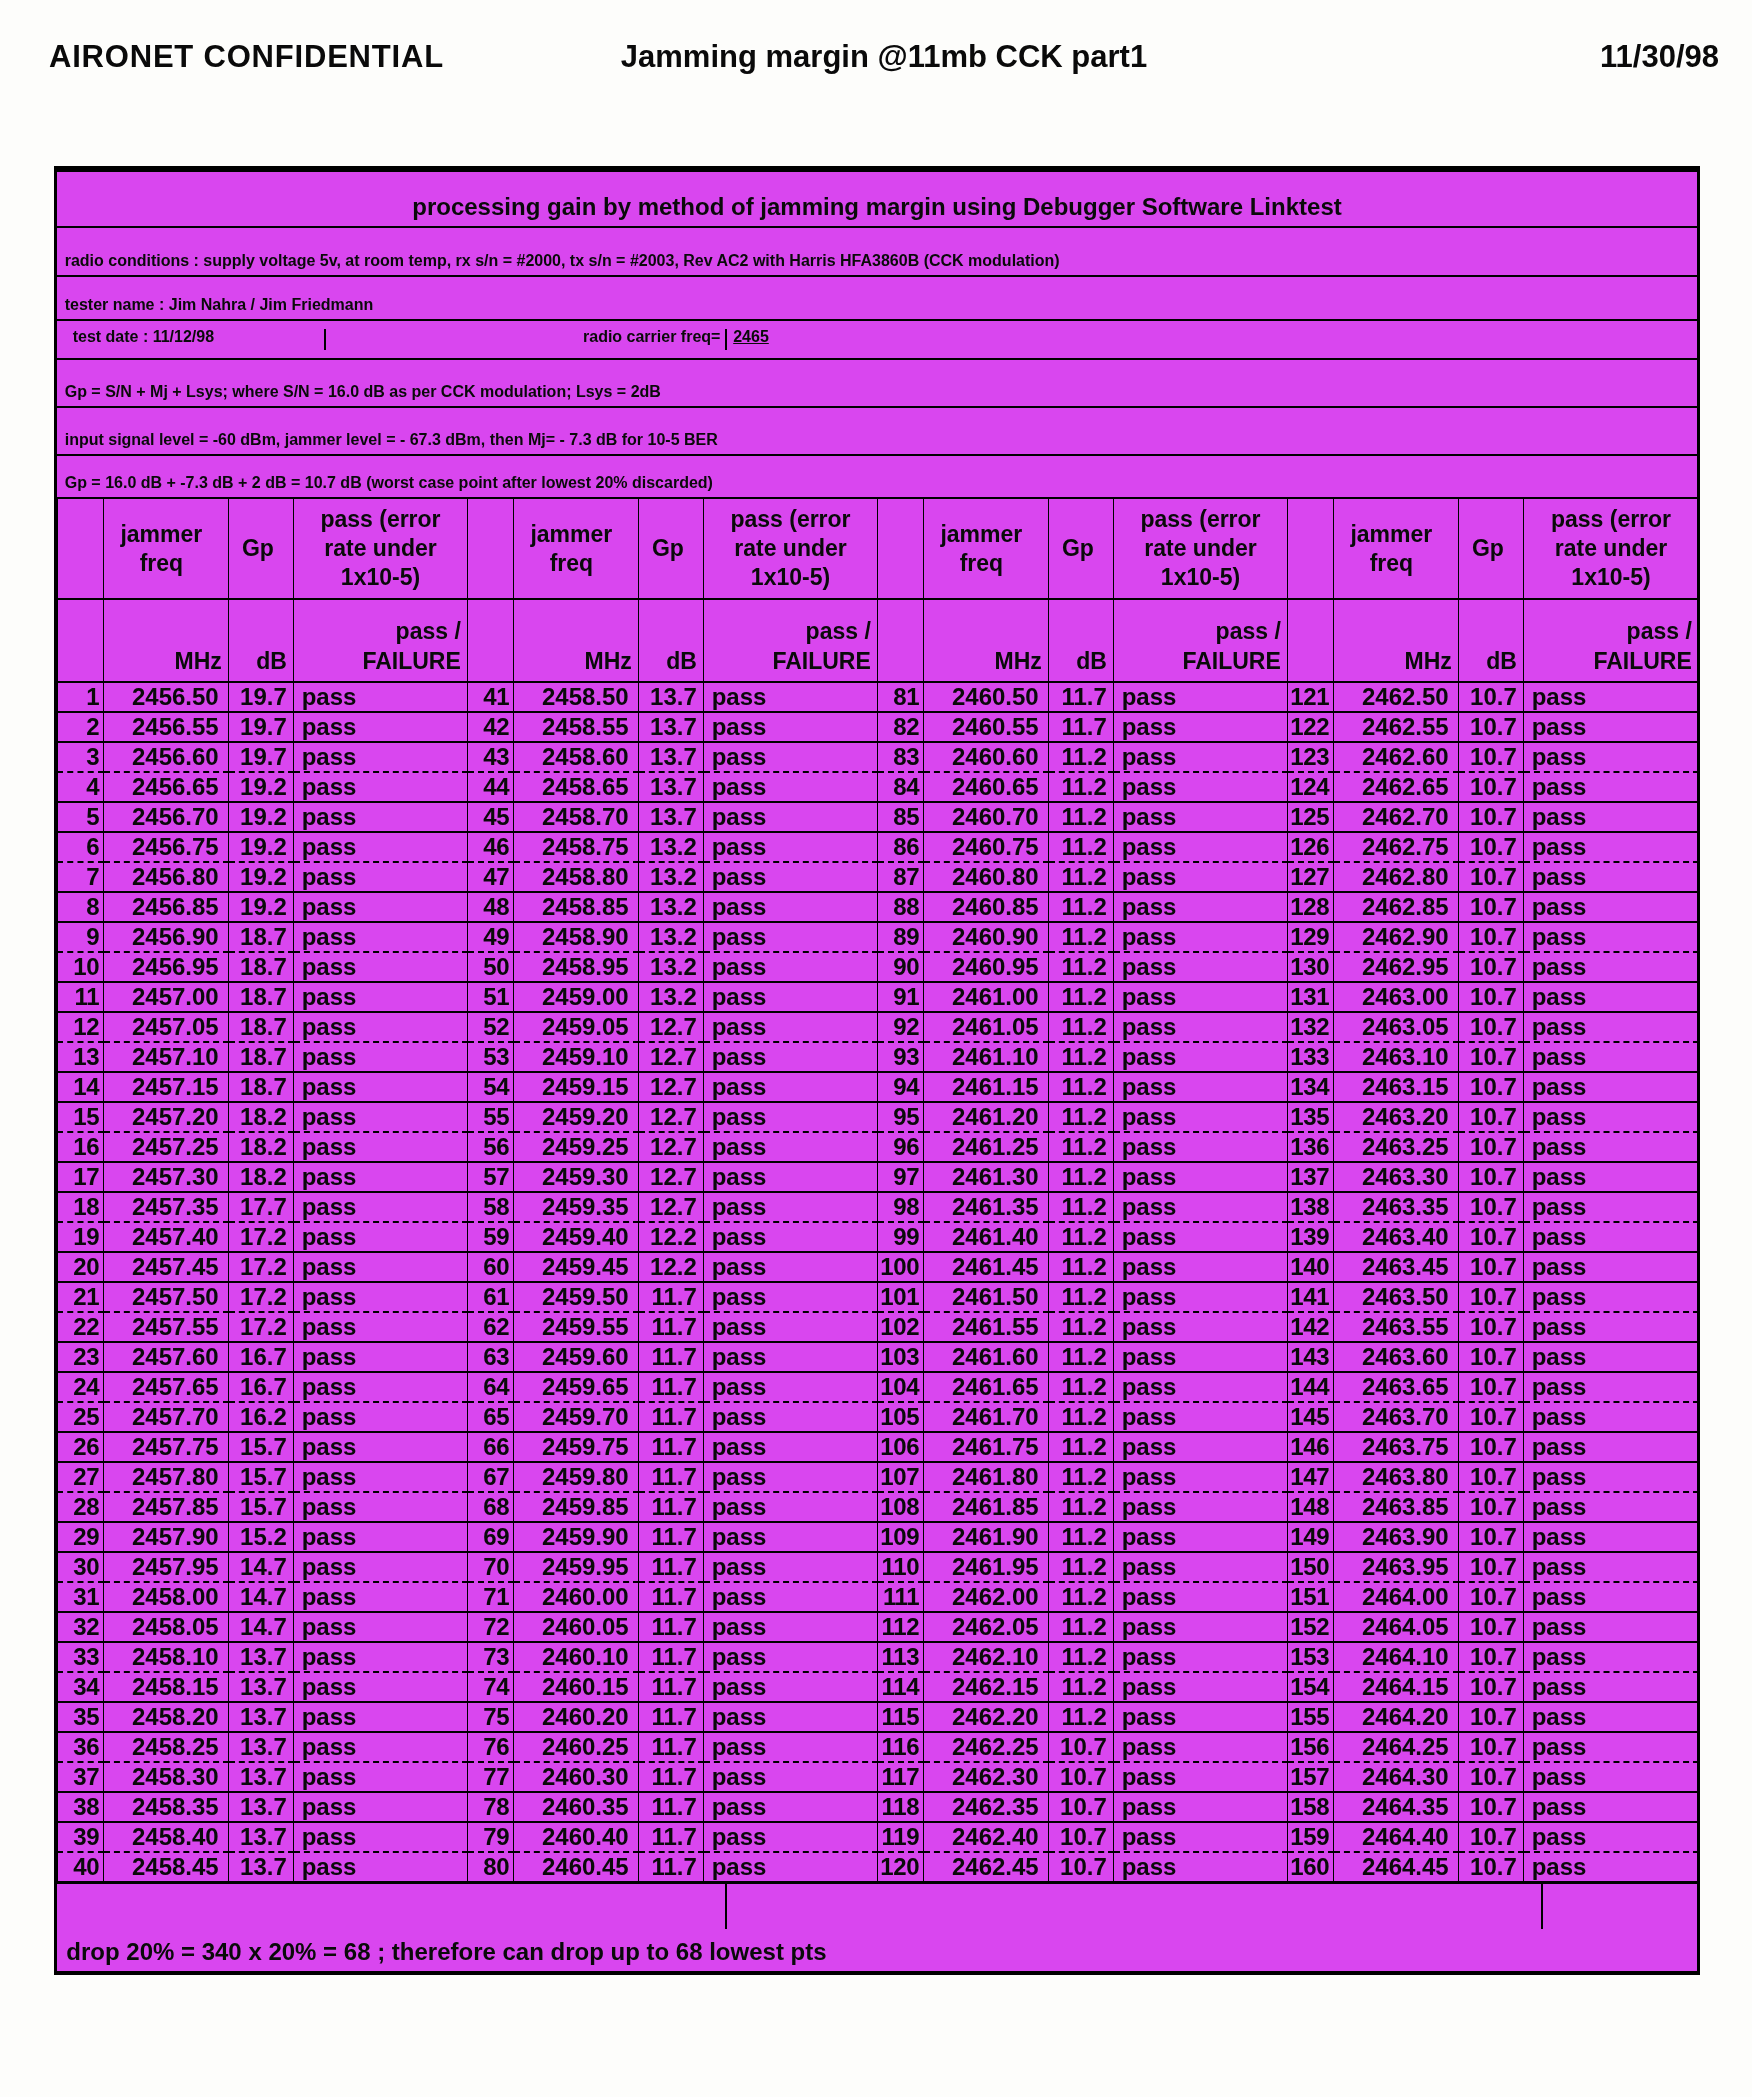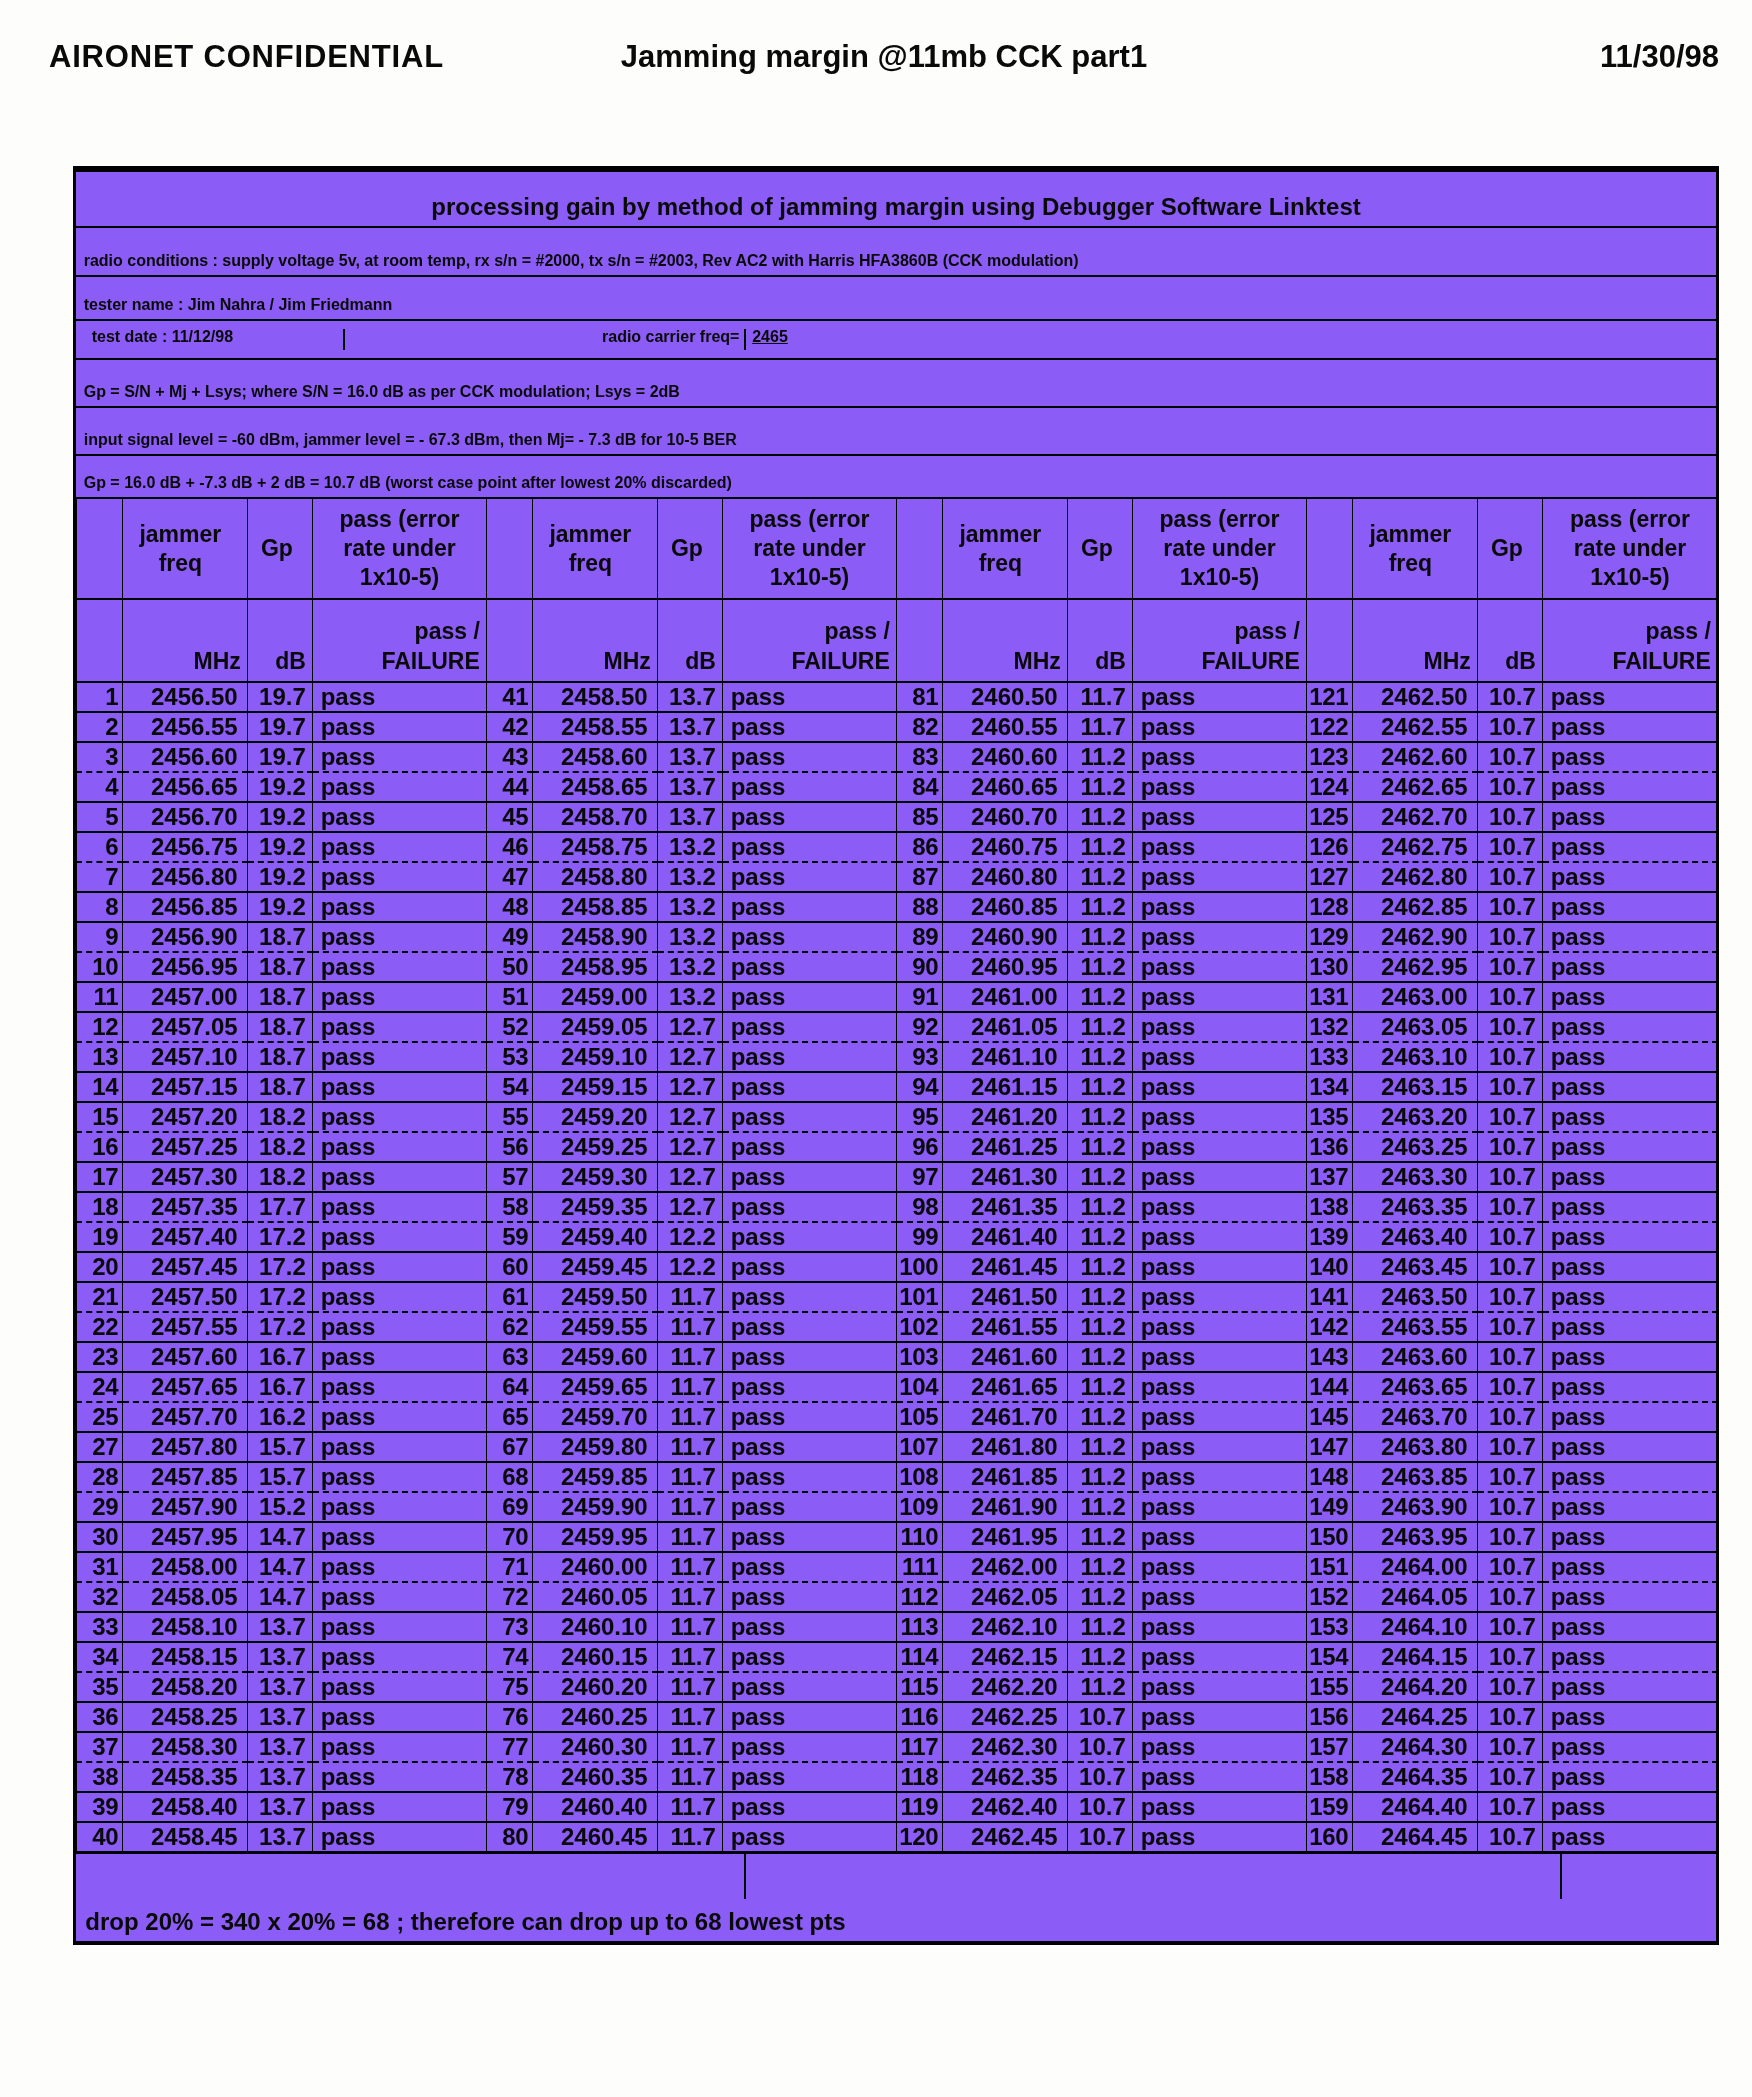--- a/index.html
+++ b/index.html
@@ -15,22 +15,21 @@
   }
   
   .page-header { position: absolute; top: 39px; left: 49px; right: 34px; height: 31px; font-size: 31px; }
   .ph-left  { position: absolute; left: 0; top: 0; letter-spacing: 0.8px; }
   .ph-center{ position: absolute; left: 50%; top: 0; transform: translateX(-50%); }
   .ph-right { position: absolute; right: 0; top: 0; }
   
   .doc-table {
     position: absolute; left: 54px; top: 166px; width: 1646px;
     border: 3.1px solid #000; border-top-width: 6.2px; border-bottom-width: 4.6px;
-    background: #8b5cf6;
-    margin-left: 19px;
+    background: #d946ef;
   }
   .row { position: relative; display: flex; align-items: flex-end;
          border-bottom: 2.3px solid #000; font-size: 16px; padding: 0 0 4.6px 7.7px; }
   .title-row   { height: 56px; justify-content: center; font-size: 24px; padding-left: 0; }
   .r-radio     { height: 49px; }
   .r-tester    { height: 44px; }
   .date-row    { height: 39px; display: flex; align-items: stretch; padding: 8px; }
   .cell-testdate     { width: 261px; border-right: 2.3px solid #000; display: flex; align-items: flex-end; padding: 0 0 3.9px 7.7px; }
   .cell-carrierlabel { width: 399px; display: flex; align-items: flex-end; justify-content: flex-end; padding: 0 4.6px 3.9px 0; }
   .cell-carriervalue { width: 116px; border-left: 2.3px solid #000; display: flex; align-items: flex-end; padding: 0 0 3.9px 6.2px; text-decoration: underline; }
@@ -594,20 +593,38 @@
             <td class="c-idx">105</td>
             <td class="c-freq">2461.70</td>
             <td class="c-gp">11.2</td>
             <td class="c-pass">pass</td>
             <td class="c-idx">145</td>
             <td class="c-freq">2463.70</td>
             <td class="c-gp">10.7</td>
             <td class="c-pass">pass</td>
           </tr>
           <tr>
+            <td class="c-idx">26</td>
+            <td class="c-freq">2457.75</td>
+            <td class="c-gp">15.7</td>
+            <td class="c-pass">pass</td>
+            <td class="c-idx">66</td>
+            <td class="c-freq">2459.75</td>
+            <td class="c-gp">11.7</td>
+            <td class="c-pass">pass</td>
+            <td class="c-idx">106</td>
+            <td class="c-freq">2461.75</td>
+            <td class="c-gp">11.2</td>
+            <td class="c-pass">pass</td>
+            <td class="c-idx">146</td>
+            <td class="c-freq">2463.75</td>
+            <td class="c-gp">10.7</td>
+            <td class="c-pass">pass</td>
+          </tr>
+          <tr>
             <td class="c-idx">27</td>
             <td class="c-freq">2457.80</td>
             <td class="c-gp">15.7</td>
             <td class="c-pass">pass</td>
             <td class="c-idx">67</td>
             <td class="c-freq">2459.80</td>
             <td class="c-gp">11.7</td>
             <td class="c-pass">pass</td>
             <td class="c-idx">107</td>
             <td class="c-freq">2461.80</td>

